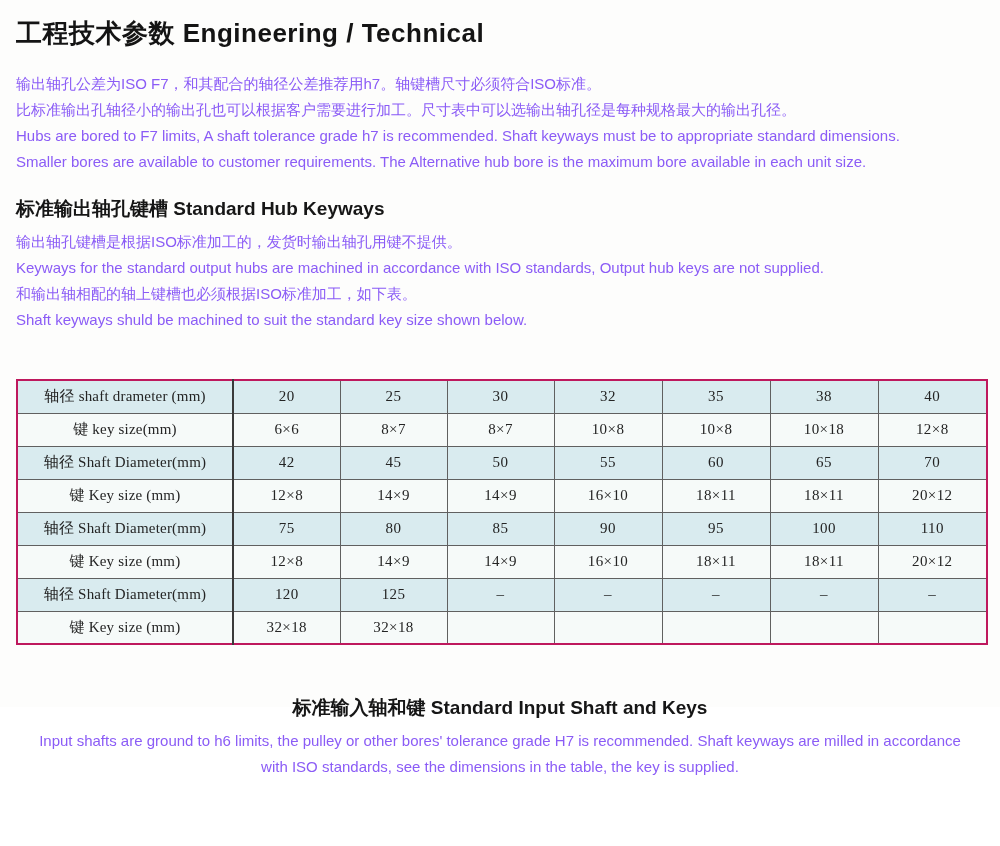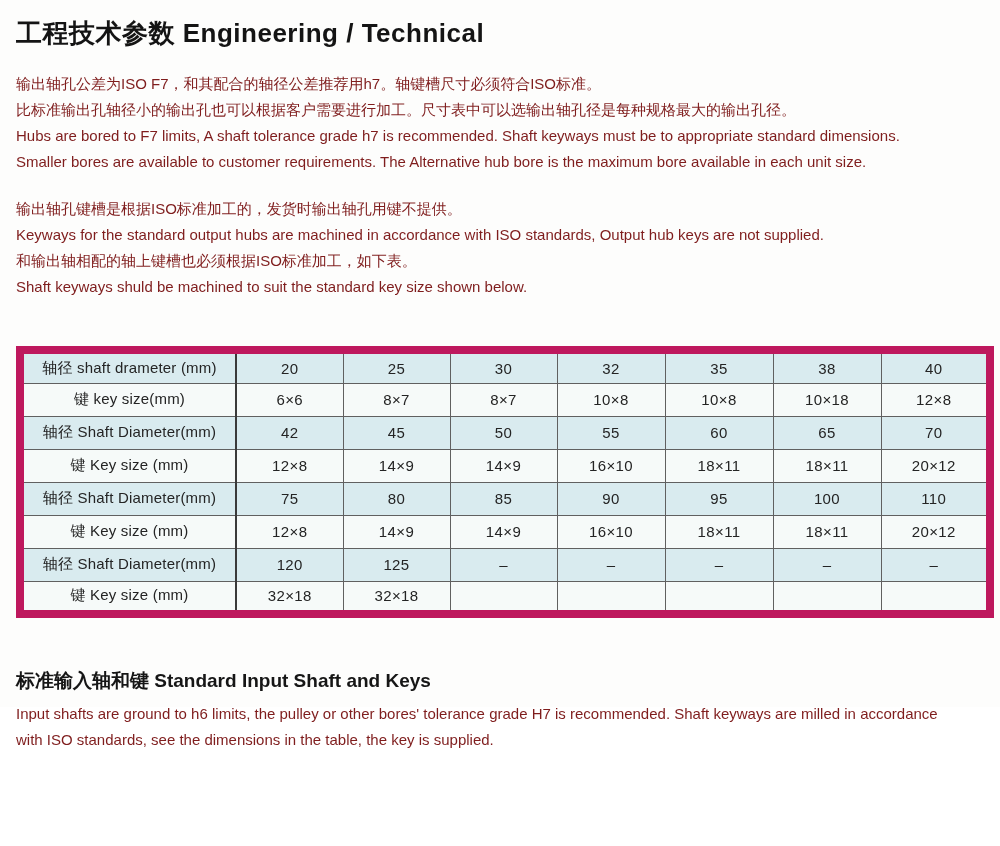--- a/index.html
+++ b/index.html
@@ -26,34 +26,35 @@
   }
   .section-heading {
     font-size: 19px;
     font-weight: bold;
     color: #161616;
     margin: 0 0 7px 0;
   }
   .section { margin-bottom: 0; }
   .sec-1 { margin-top: 0; }
   .sec-2 { margin-top: 21px; }
-  .sec-3 { margin-top: 50px; }
+  .sec-3 { margin-top: 50px; text-align: center; }
   .body-line {
     font-size: 15px;
     line-height: 26px;
-    color: #7f1d1d;
+    color: #8b5cf6;
     white-space: nowrap;
   }
   table.spec {
     margin-top: 46px;
     border-collapse: collapse;
     width: 970px;
     table-layout: fixed;
-    border: 8px solid #be185d;
+    border: 2px solid #be185d;
     background: #f8fbfa;
+    font-family: Liberation Serif, serif;
   }
   table.spec td {
     border: 1px solid #606060;
     height: 33px;
     text-align: center;
     vertical-align: middle;
     font-size: 15px;
     color: #242424;
     letter-spacing: 0.4px;
     overflow: hidden;
@@ -73,20 +74,21 @@
   <h1 class="doc-title">工程技术参数 Engineering / Technical</h1>
 
   <div class="section sec-1">
     <div class="body-line">输出轴孔公差为ISO F7，和其配合的轴径公差推荐用h7。轴键槽尺寸必须符合ISO标准。</div>
     <div class="body-line">比标准输出孔轴径小的输出孔也可以根据客户需要进行加工。尺寸表中可以选输出轴孔径是每种规格最大的输出孔径。</div>
     <div class="body-line">Hubs are bored to F7 limits, A shaft tolerance grade h7 is recommended. Shaft keyways must be to appropriate standard dimensions.</div>
     <div class="body-line">Smaller bores are available to customer requirements. The Alternative hub bore is the maximum bore available in each unit size.</div>
   </div>
 
   <div class="section sec-2">
+    <h2 class="section-heading">标准输出轴孔键槽 Standard Hub Keyways</h2>
     <div class="body-line">输出轴孔键槽是根据ISO标准加工的，发货时输出轴孔用键不提供。</div>
     <div class="body-line">Keyways for the standard output hubs are machined in accordance with ISO standards, Output hub keys are not supplied.</div>
     <div class="body-line">和输出轴相配的轴上键槽也必须根据ISO标准加工，如下表。</div>
     <div class="body-line">Shaft keyways shuld be machined to suit the standard key size shown below.</div>
   </div>
 
   <table class="spec">
     <colgroup>
       <col style="width:216px">
       <col style="width:107px">

